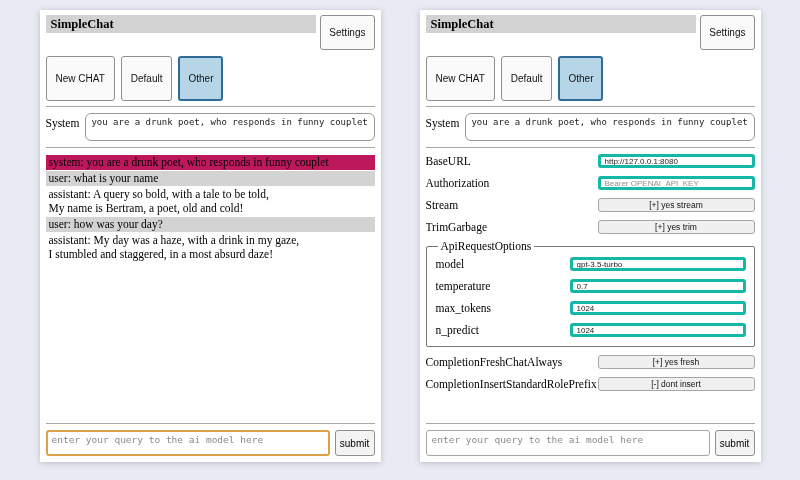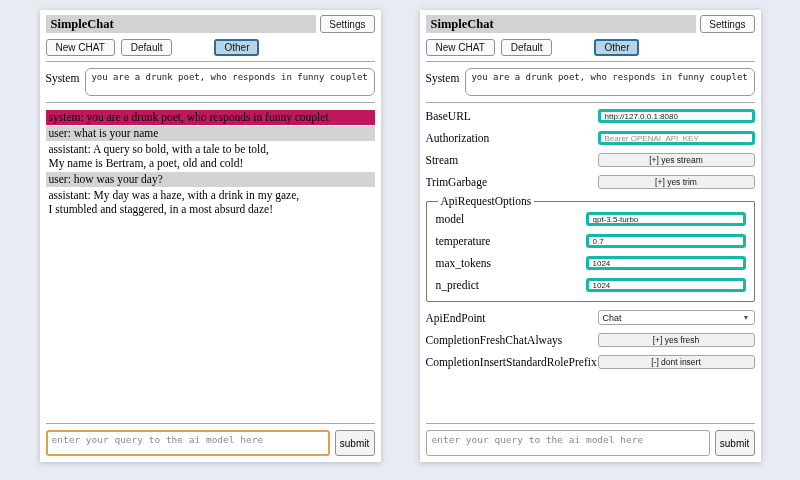--- a/index.html
+++ b/index.html
@@ -28,29 +28,28 @@
     font-weight: bold; font-size: 12.5px;
     padding: 2px 5px; height: 18px;
   }
   .btn {
     font-family: "Liberation Sans", sans-serif;
     font-size: 10px; color: #111;
     background: #fafafa;
     border: 1px solid #8f8f8f; border-radius: 3px;
     padding: 1px 8px; cursor: pointer; white-space: nowrap;
   }
-  .settings-btn { height: 18px; }
+  .settings-btn { height: 35px; }
   
   .toolbar { display: flex; gap: 6px; margin-top: 6px; }
   .toolbar .btn { padding: 2px 9px; }
   .btn.active {
     background: #b6d6e7;
     border: 2px solid #2f6b96;
-    padding: 1px 8px;
-    margin-left: 36px;
+    padding: 15px 8px;
   }
   hr { border: none; border-top: 1px solid #a8a8a8; margin: 5px 0 4px 0; }
   
   .system-row { display: flex; gap: 6px; margin: 2px 0 1px 0; align-items: flex-start; }
   .system-row .lbl { font-size: 11.5px; padding-top: 4px; }
   .system-ta {
     flex: 1; height: 28px; resize: none;
     font-family: "DejaVu Sans Mono", monospace; font-size: 9px;
     border: 1px solid #999; border-radius: 6px;
     padding: 2px 5px; color: #222; outline: none;
@@ -93,21 +92,21 @@
     display: flex; align-items: center; justify-content: space-between;
     padding: 0 4px; cursor: pointer;
     font-family: "Liberation Sans", sans-serif; font-size: 9px; color: #111;
   }
   .chev { font-size: 7px; color: #555; line-height: 1; }
   fieldset.aro {
     border: 1px solid #777; border-radius: 2px;
     margin: -2px 0 8px 0; padding: 5px 8px 1px 9px;
   }
   fieldset.aro legend { font-size: 11.5px; padding: 0 3px; margin-left: 2px; }
-  fieldset.aro .ctl, fieldset.aro .selectbox { width: 160px; }
+  fieldset.aro .ctl, fieldset.aro .selectbox { width: 176px; }
   
   .query-row { display: flex; gap: 5px; align-items: stretch; margin-top: 2px; }
   .query-ta {
     flex: 1; height: 26px; resize: none;
     font-family: "DejaVu Sans Mono", monospace; font-size: 9.5px;
     border: 1px solid #a6a6a6; border-radius: 3px;
     padding: 3px 5px; outline: none; line-height: 12px;
   }
   .query-ta::placeholder { color: #8a8a8a; }
   .query-ta.focused { border: 2px solid #dba249; padding: 2px 4px; }
@@ -203,27 +202,20 @@
           <span class="lbl">max_tokens</span>
           <input class="ctl" value="1024" style="">
         </div>
         <div class="srow">
           <span class="lbl">n_predict</span>
           <input class="ctl" value="1024" style="">
         </div>
       </fieldset>
 
       <div class="srow">
-        <span class="lbl">ApiEndPoint</span>
-        <div class="selectbox">
-          <span>Chat</span>
-          <span class="chev">▼</span>
-        </div>
-      </div>
-      <div class="srow">
         <span class="lbl">CompletionFreshChatAlways</span>
         <button class="ctl toggle">[+] yes fresh</button>
       </div>
       <div class="srow">
         <span class="lbl">CompletionInsertStandardRolePrefix</span>
         <button class="ctl toggle">[-] dont insert</button>
       </div>
     </div>
 
     <hr>

